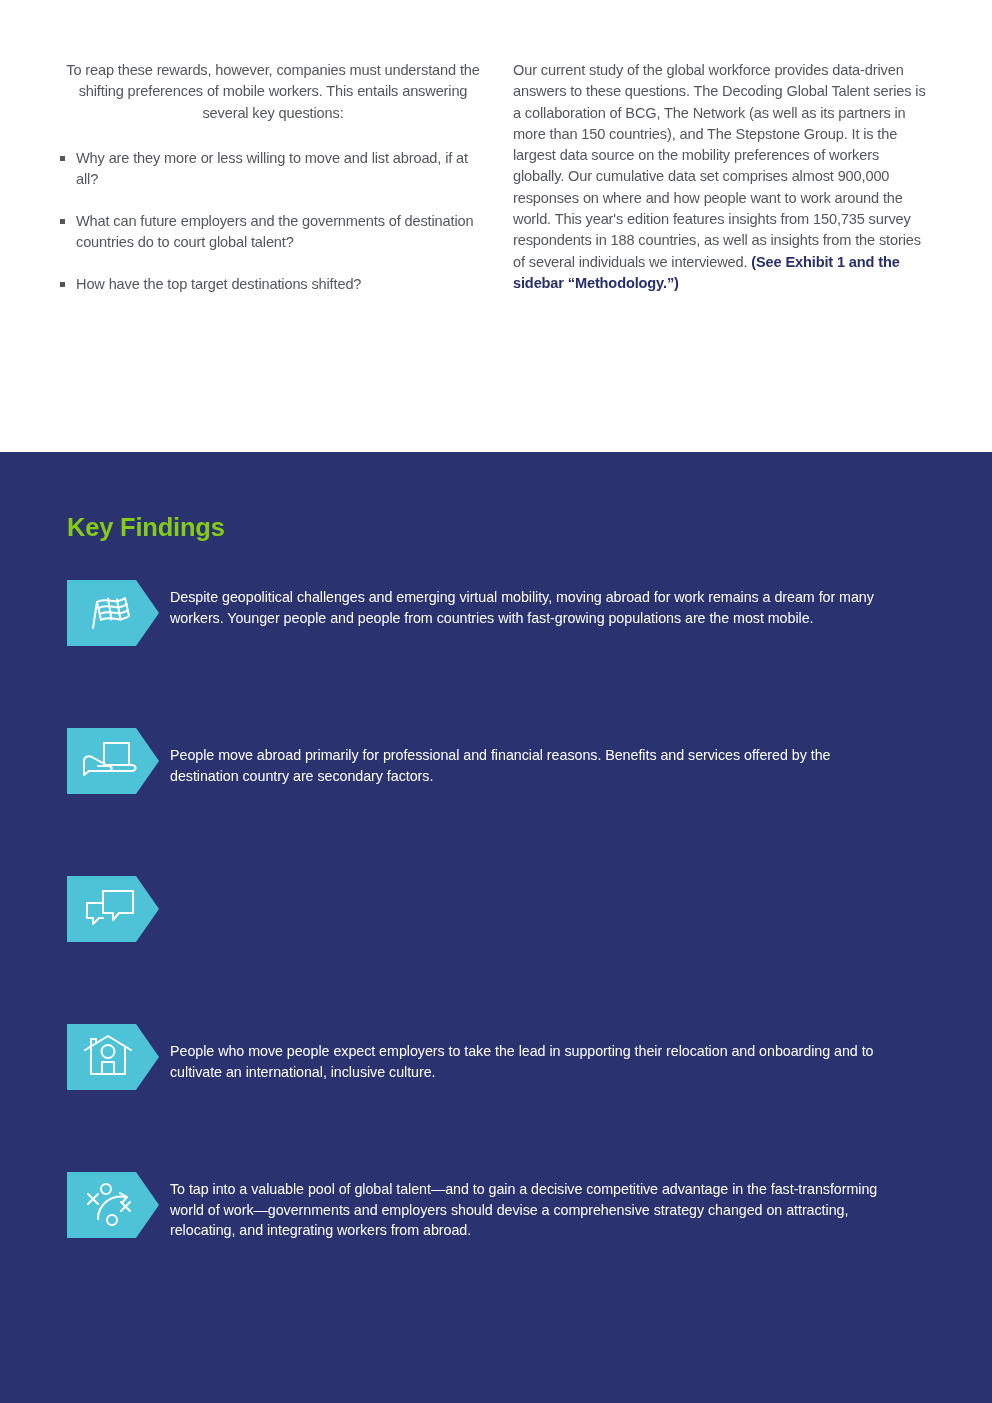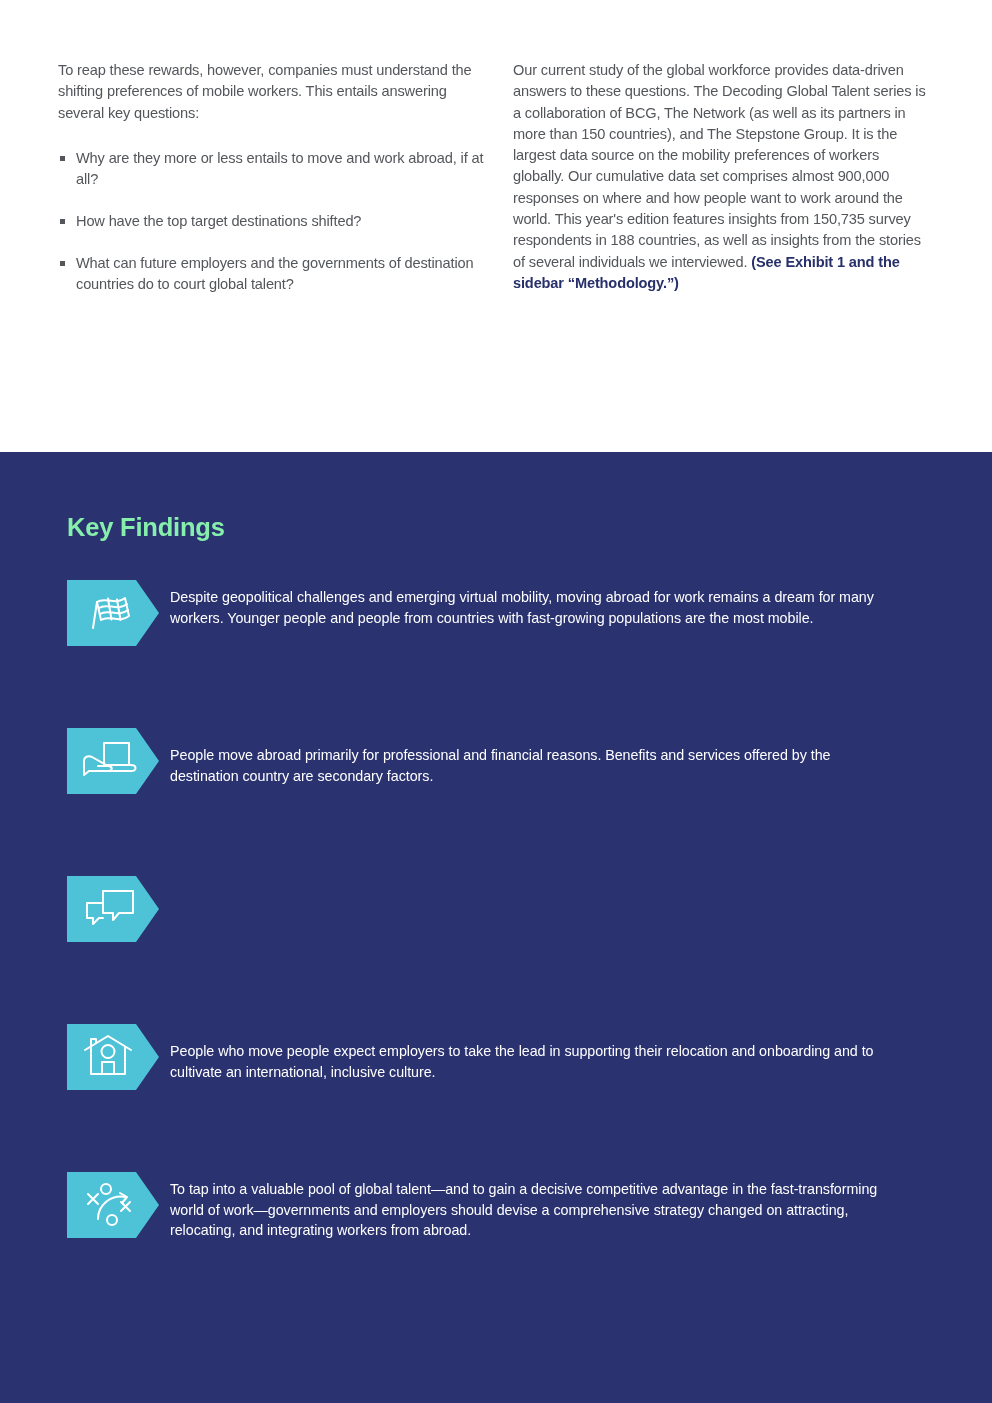--- a/index.html
+++ b/index.html
@@ -36,20 +36,21 @@
     top:60px;
   }
   .column.left  { left:58px;  width:430px; }
   .column.right { left:513px; width:420px; }
 
   .para {
     font-size:14.6px;
     line-height:21.3px;
     color:#53565a;
     letter-spacing:-0.15px;
+    text-align:center;
   }
 
   .para.right-col {
     text-align:left;
   }
 
   .bullet-list {
     list-style:none;
     margin-top:24px;
   }
@@ -86,21 +87,21 @@
     height:951px;
     background:#2a3270;
   }
 
   #key-findings-title {
     position:absolute;
     left:67px;
     top:61px;
     font-size:25.5px;
     font-weight:bold;
-    color:#86efac;
+    color:#84cc16;
     letter-spacing:-0.2px;
   }
 
   .findings-list {
     position:absolute;
     left:0;
     top:128px;
     width:992px;
   }
 
@@ -134,23 +135,23 @@
 <body>
 
 <div id="top-section">
 
   <div class="body-columns">
 
     <div class="column left">
       <p class="para">To reap these rewards, however, companies must understand the shifting preferences of mobile workers. This entails answering several key questions:</p>
 
       <ul class="bullet-list">
-        <li>Why are they more or less entails to move and work abroad, if at all?</li>
+        <li>Why are they more or less willing to move and list abroad, if at all?</li>
+        <li>What can future employers and the governments of destination countries do to court global talent?</li>
         <li>How have the top target destinations shifted?</li>
-        <li>What can future employers and the governments of destination countries do to court global talent?</li>
       </ul>
     </div>
 
     <div class="column right">
       <p class="para right-col"><span>Our current study of the global workforce provides data-driven answers to these questions. The </span><span class="italic">Decoding Global Talent</span><span> series is a collaboration of BCG, The Network (as well as its partners in more than 150 countries), and The Stepstone Group. It is the largest data source on the mobility preferences of workers globally. Our cumulative data set comprises almost 900,000 responses on where and how people want to work around the world. This year's edition features insights from 150,735 survey respondents in 188 countries, as well as insights from the stories of several individuals we interviewed. </span><span class="ref-link">(See Exhibit 1 and the sidebar “Methodology.”)</span></p>
     </div>
 
   </div>
 </div>
 

